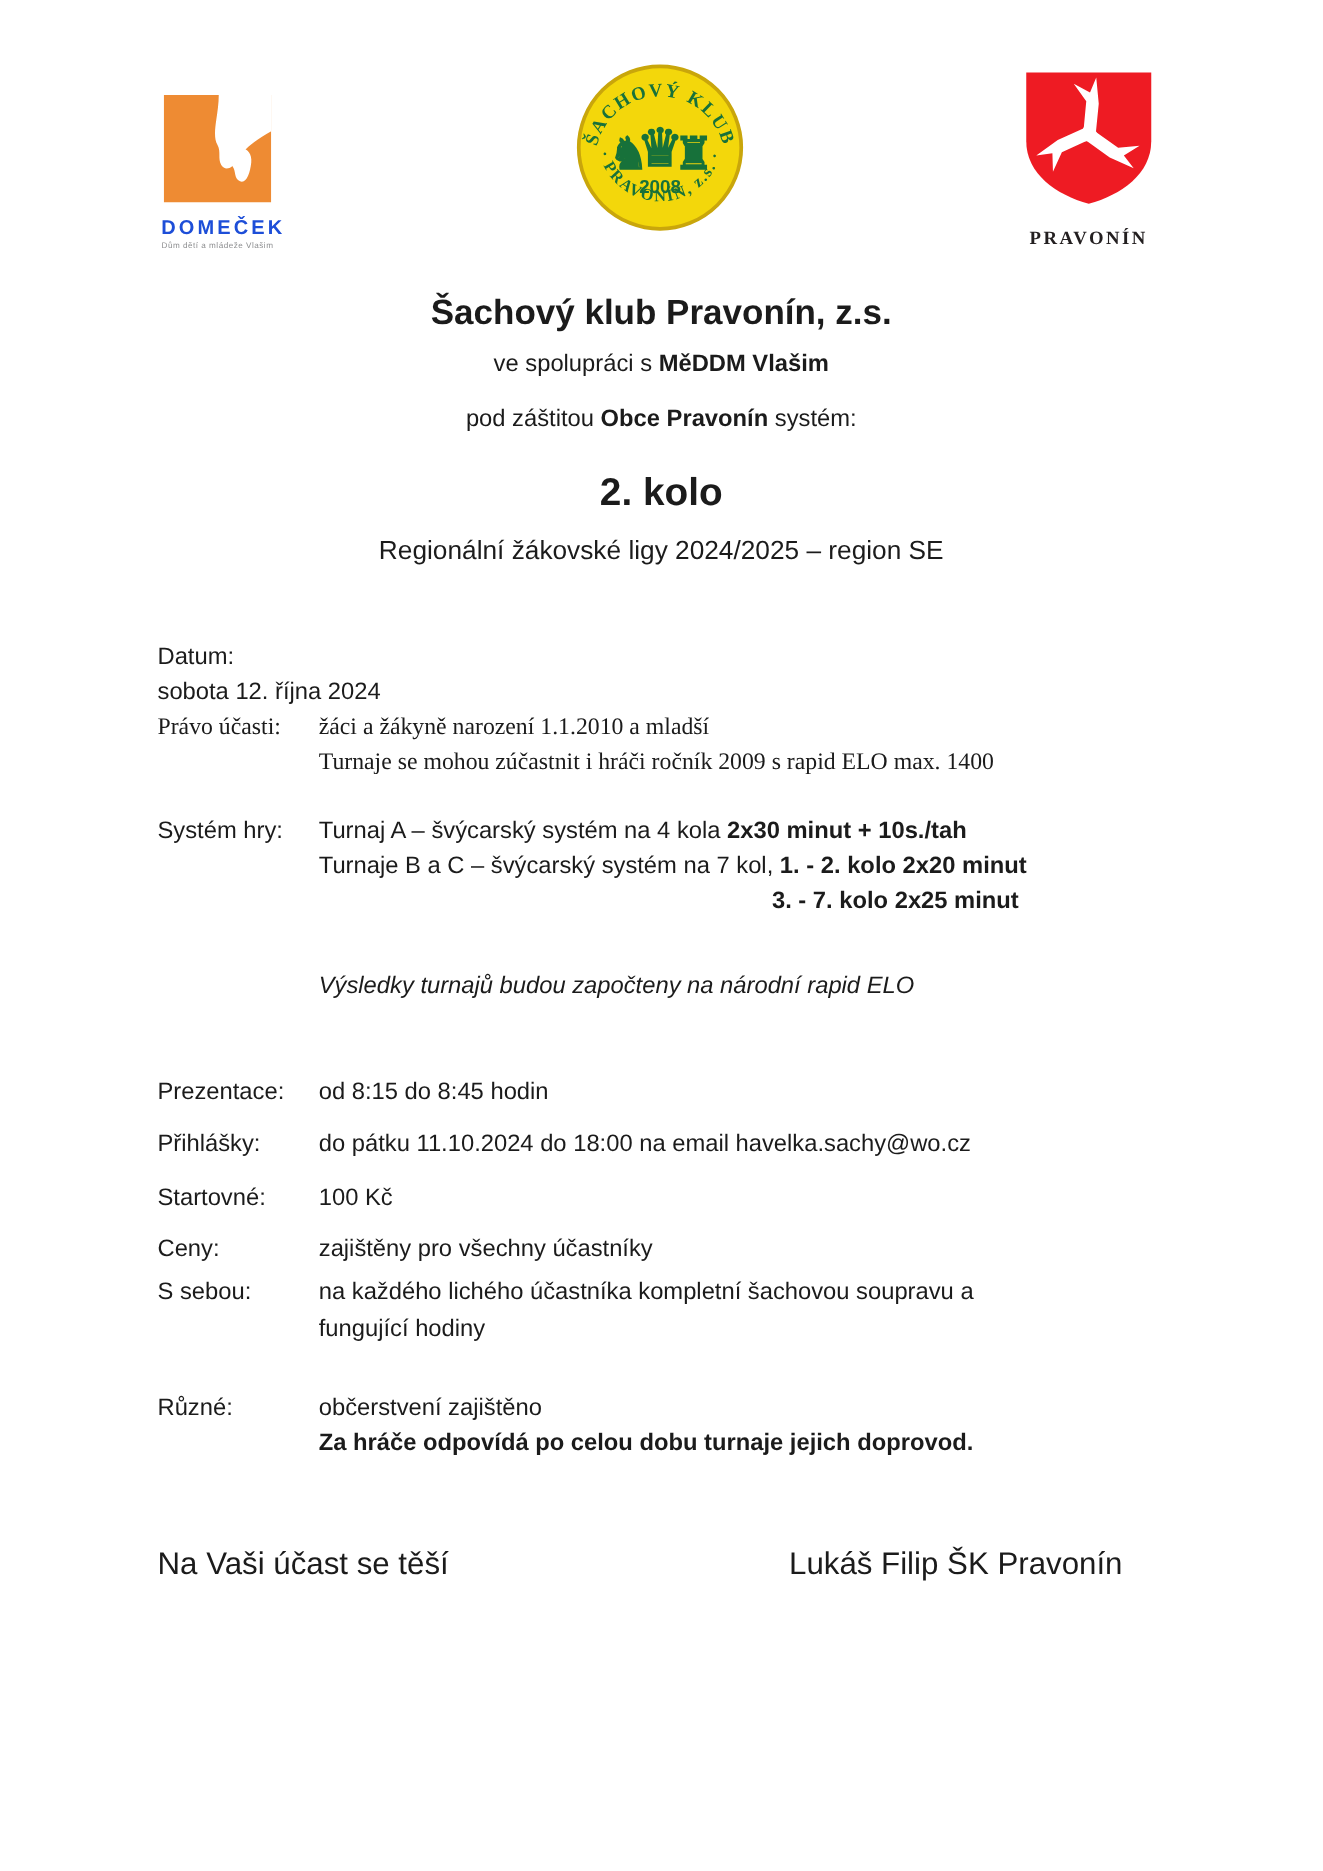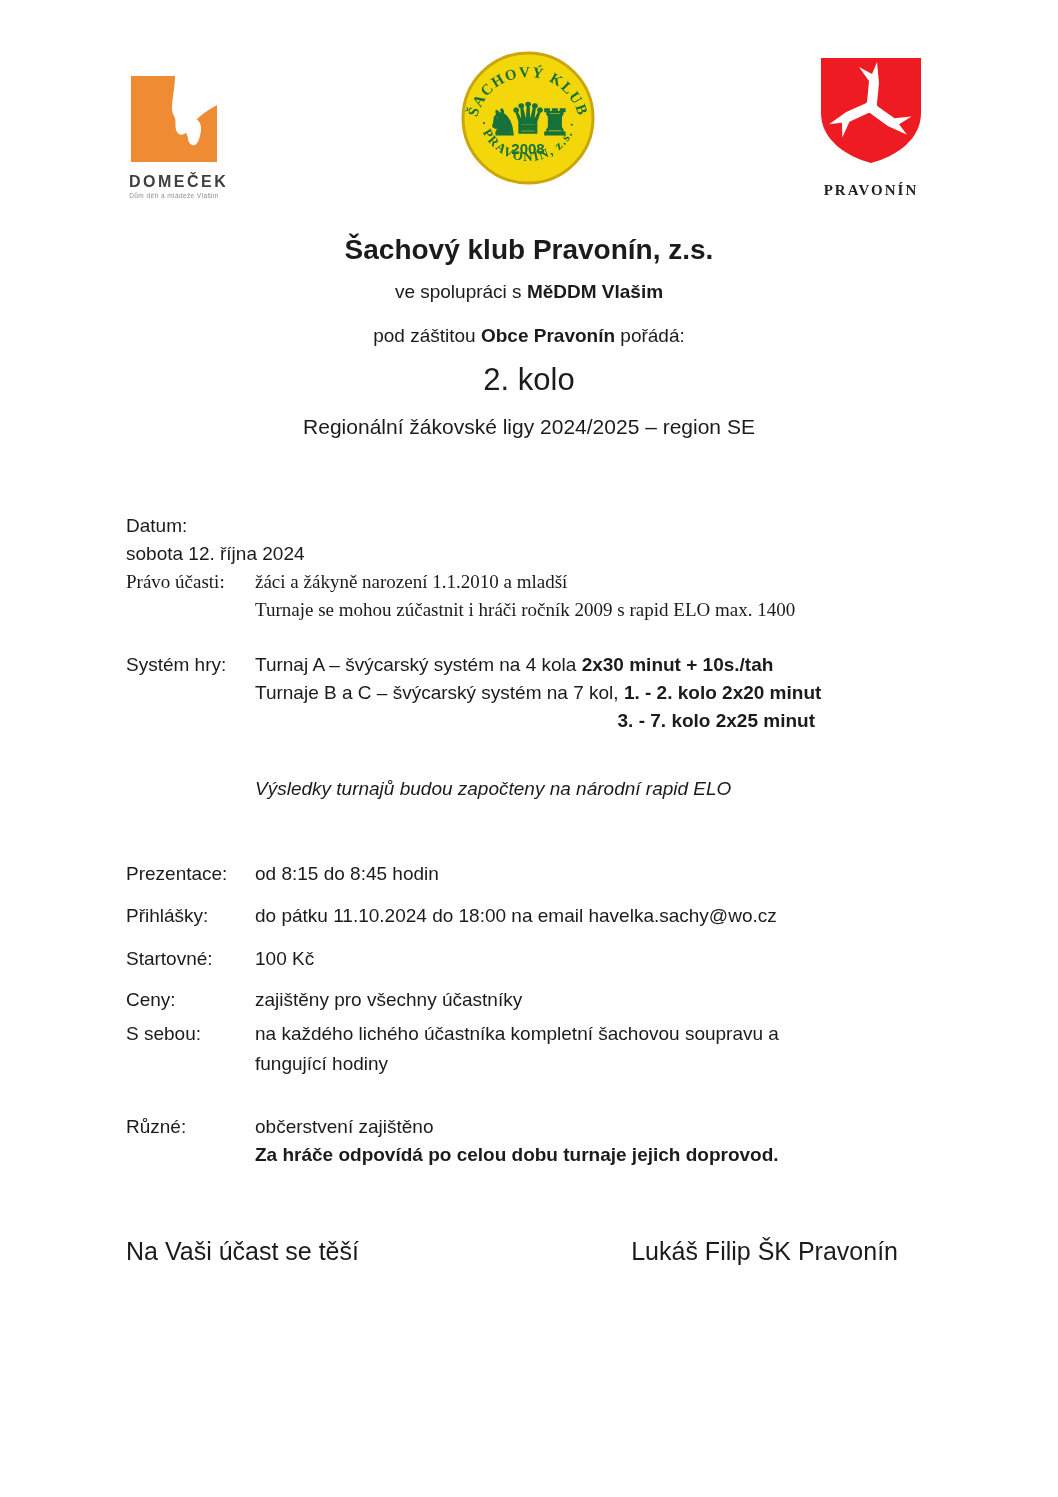--- a/index.html
+++ b/index.html
@@ -2,31 +2,31 @@
 <html><head>
 <meta charset="utf-8">
 <style>
   html,body{margin:0;padding:0;background:#e8e8e8;}
   .page{
     position:relative;width:1058px;height:1497px;margin:0 auto;background:#ffffff;
     font-family:"Liberation Sans",sans-serif;color:#1b1b1b;overflow:hidden;
   }
   
   .logo-domecek{position:absolute;left:129px;top:76px;width:90px;text-align:center;}
-  .logo-domecek .caption{margin-top:7px;font-size:16px;font-weight:700;letter-spacing:2.5px;color:#404040;white-space:nowrap;}
+  .logo-domecek .caption{margin-top:7px;font-size:16px;font-weight:700;letter-spacing:2.5px;color:#1d4ed8;white-space:nowrap;}
   .logo-domecek .subcaption{margin-top:1px;font-size:6.5px;letter-spacing:.4px;color:#8d8e90;white-space:nowrap;}
   .logo-club{position:absolute;left:461px;top:51px;width:134px;height:134px;}
   .logo-shield{position:absolute;left:814px;top:55px;width:114px;text-align:center;}
   .logo-shield .caption{margin-top:11px;font-family:"Liberation Serif",serif;font-size:15px;font-weight:700;letter-spacing:2px;color:#231f20;white-space:nowrap;}
   
   .header{position:absolute;left:126px;top:234px;width:806px;text-align:center;}
   .club-name{font-size:28px;font-weight:700;}
   .coop-line{font-size:19px;margin-top:15px;}
   .patron-line{font-size:19px;margin-top:22px;}
-  .round-title{font-size:31px;font-weight:400;margin-top:15px;}
+  .round-title{font-size:31px;font-weight:700;margin-top:29px;}
   .league-line{font-size:21px;margin-top:17px;}
   b.inline{font-weight:700;}
   
   .details{position:absolute;left:126px;top:512px;width:806px;font-size:19px;line-height:28px;}
   .row{display:flex;align-items:flex-start;}
   .row .label{width:129px;flex:none;white-space:nowrap;}
   .row .value{flex:1;}
   .row .value div, .row .value{white-space:nowrap;}
   .mt-datum{margin-top:0;flex-direction:column;}
   .mt-misto{margin-top:15px;}
@@ -98,21 +98,21 @@
         </g>
         <polygon points="0,-9 8,5 -8,5"></polygon>
       </g>
     </svg>
     <div class="caption">PRAVONÍN</div>
   </div>
 
   <div class="header">
     <div class="club-name">Šachový klub Pravonín, z.s.</div>
     <div class="coop-line"><span>ve spolupráci s </span><b class="inline">MěDDM Vlašim</b></div>
-    <div class="patron-line"><span>pod záštitou </span><b class="inline">Obce Pravonín</b><span> pořádá:</span></div>
+    <div class="patron-line"><span>pod záštitou </span><b class="inline">Obce Pravonín</b><span> systém:</span></div>
     <div class="round-title">2. kolo</div>
     <div class="league-line">Regionální žákovské ligy 2024/2025 – region SE</div>
   </div>
 
   <div class="details">
 
     <div class="row mt-datum">
       <div class="label">Datum:</div>
       <div class="value">sobota 12. října 2024</div>
     </div>

